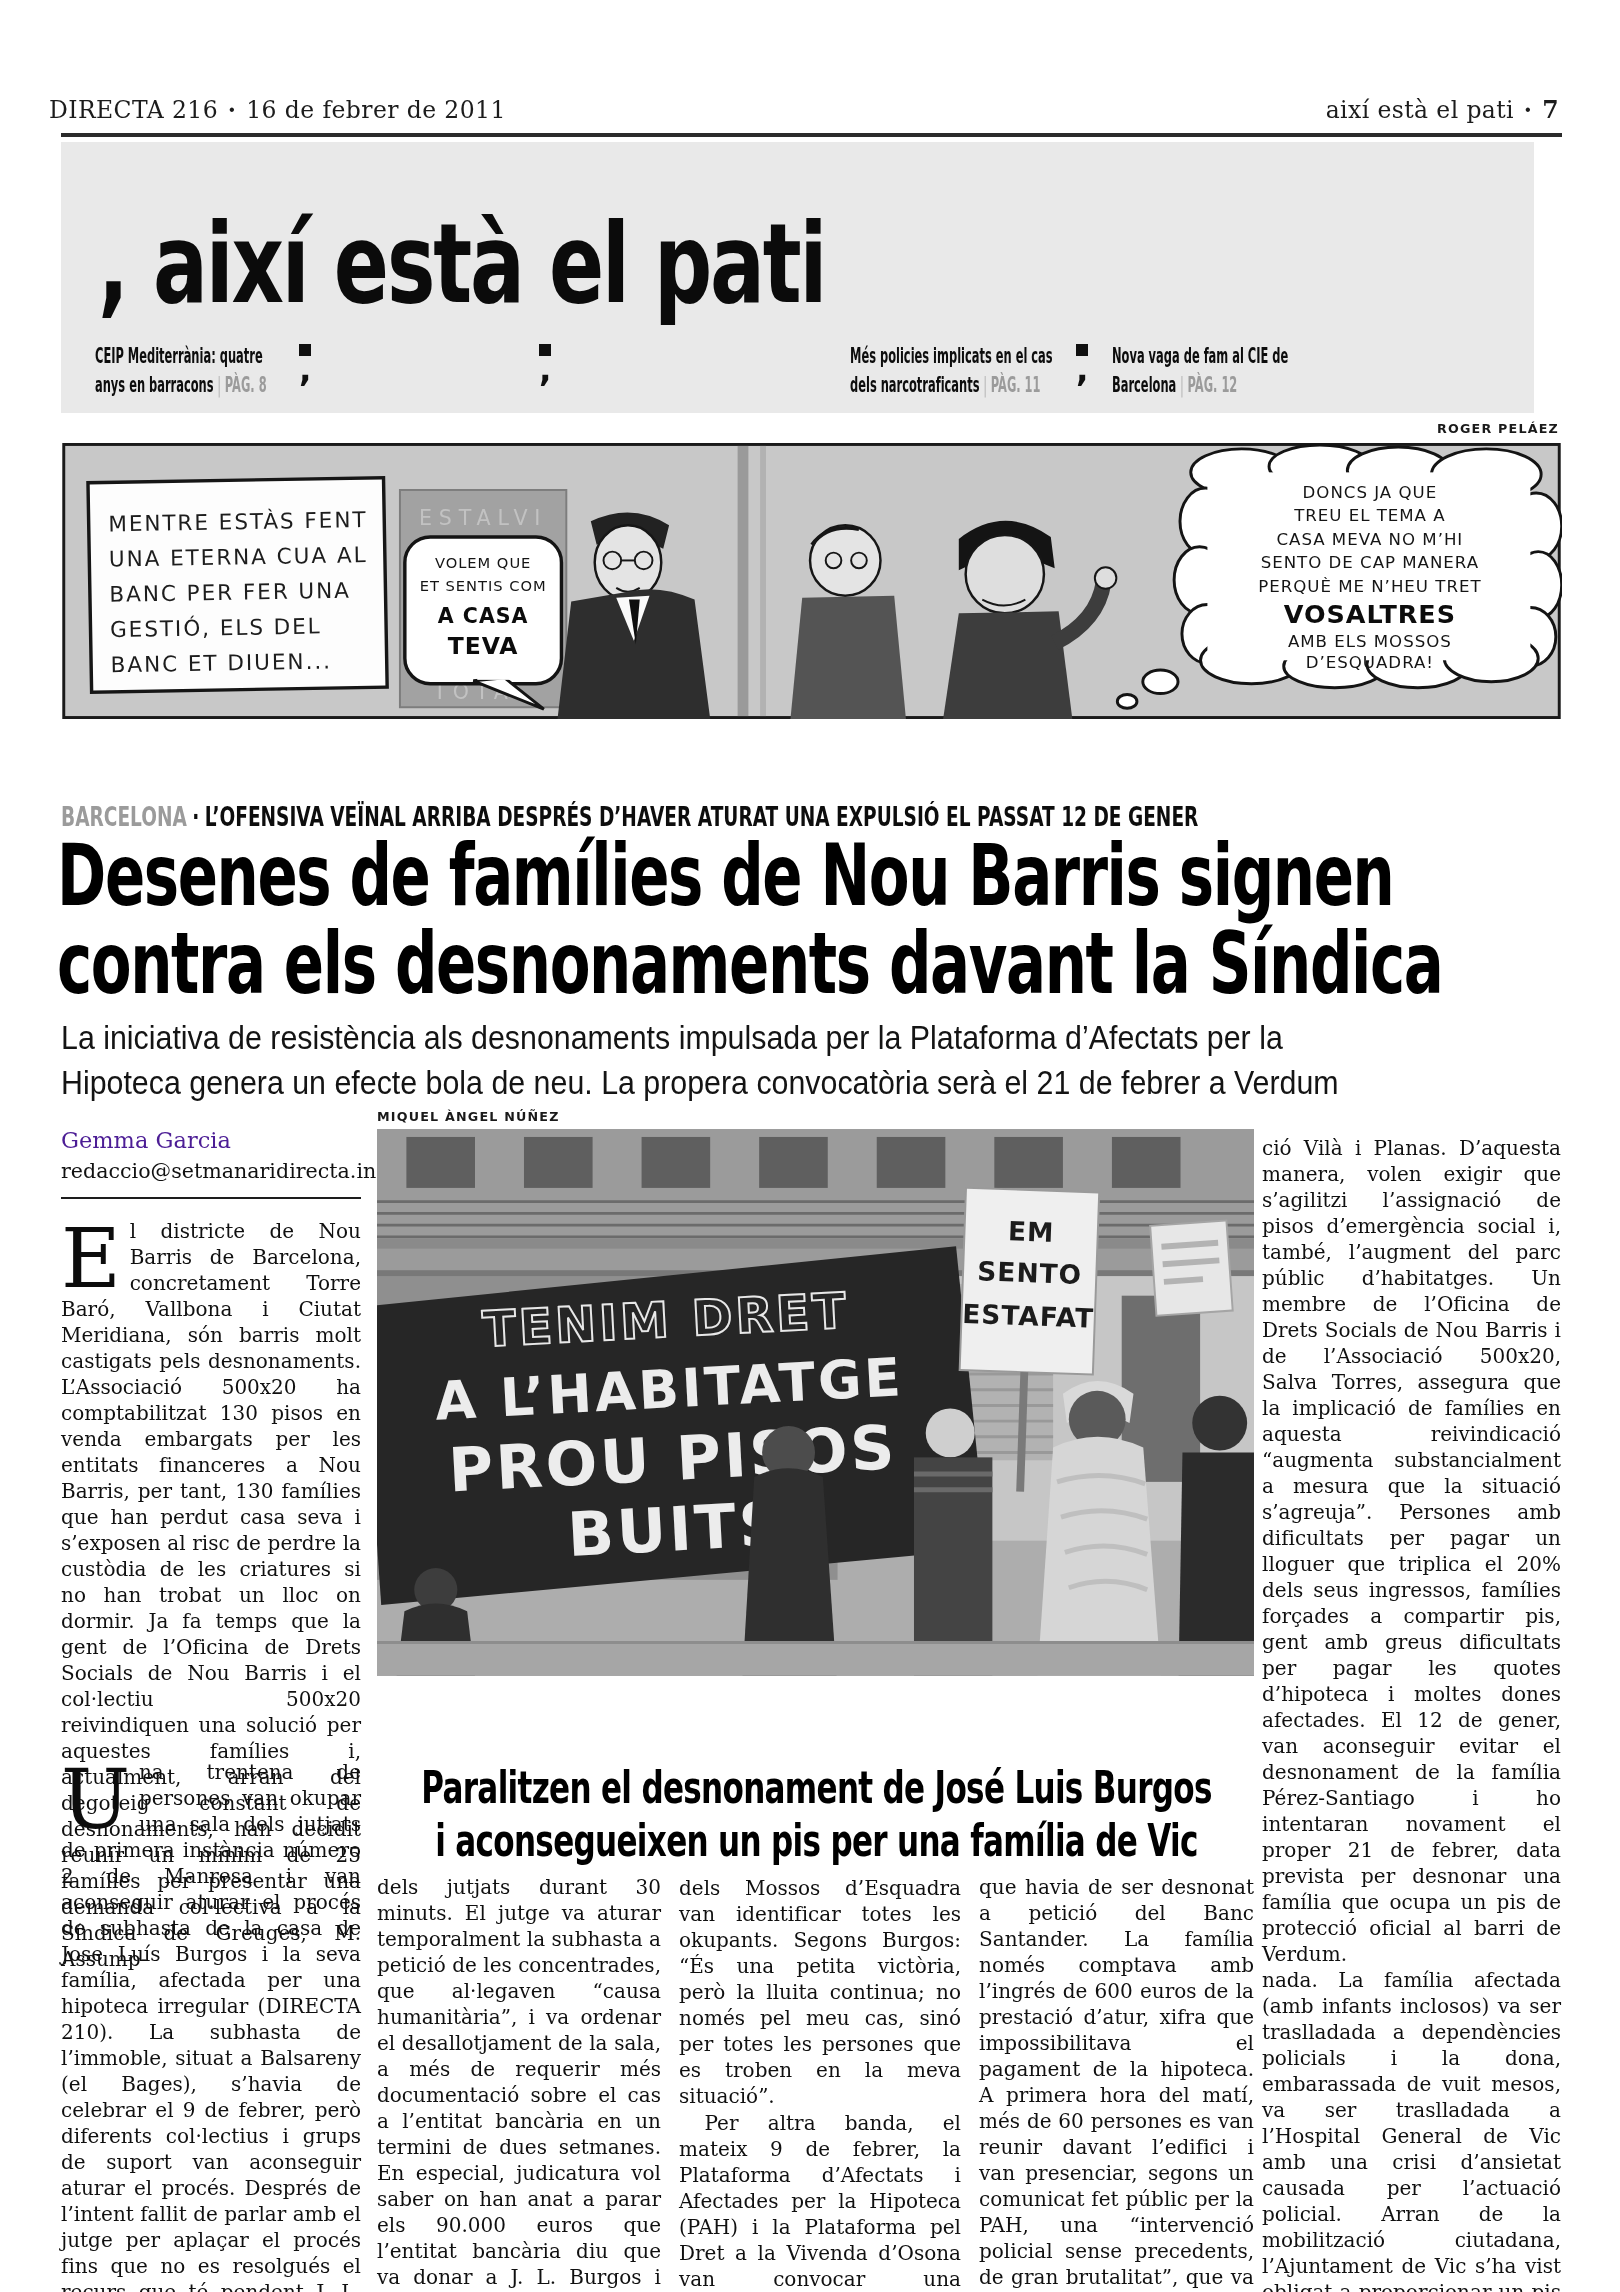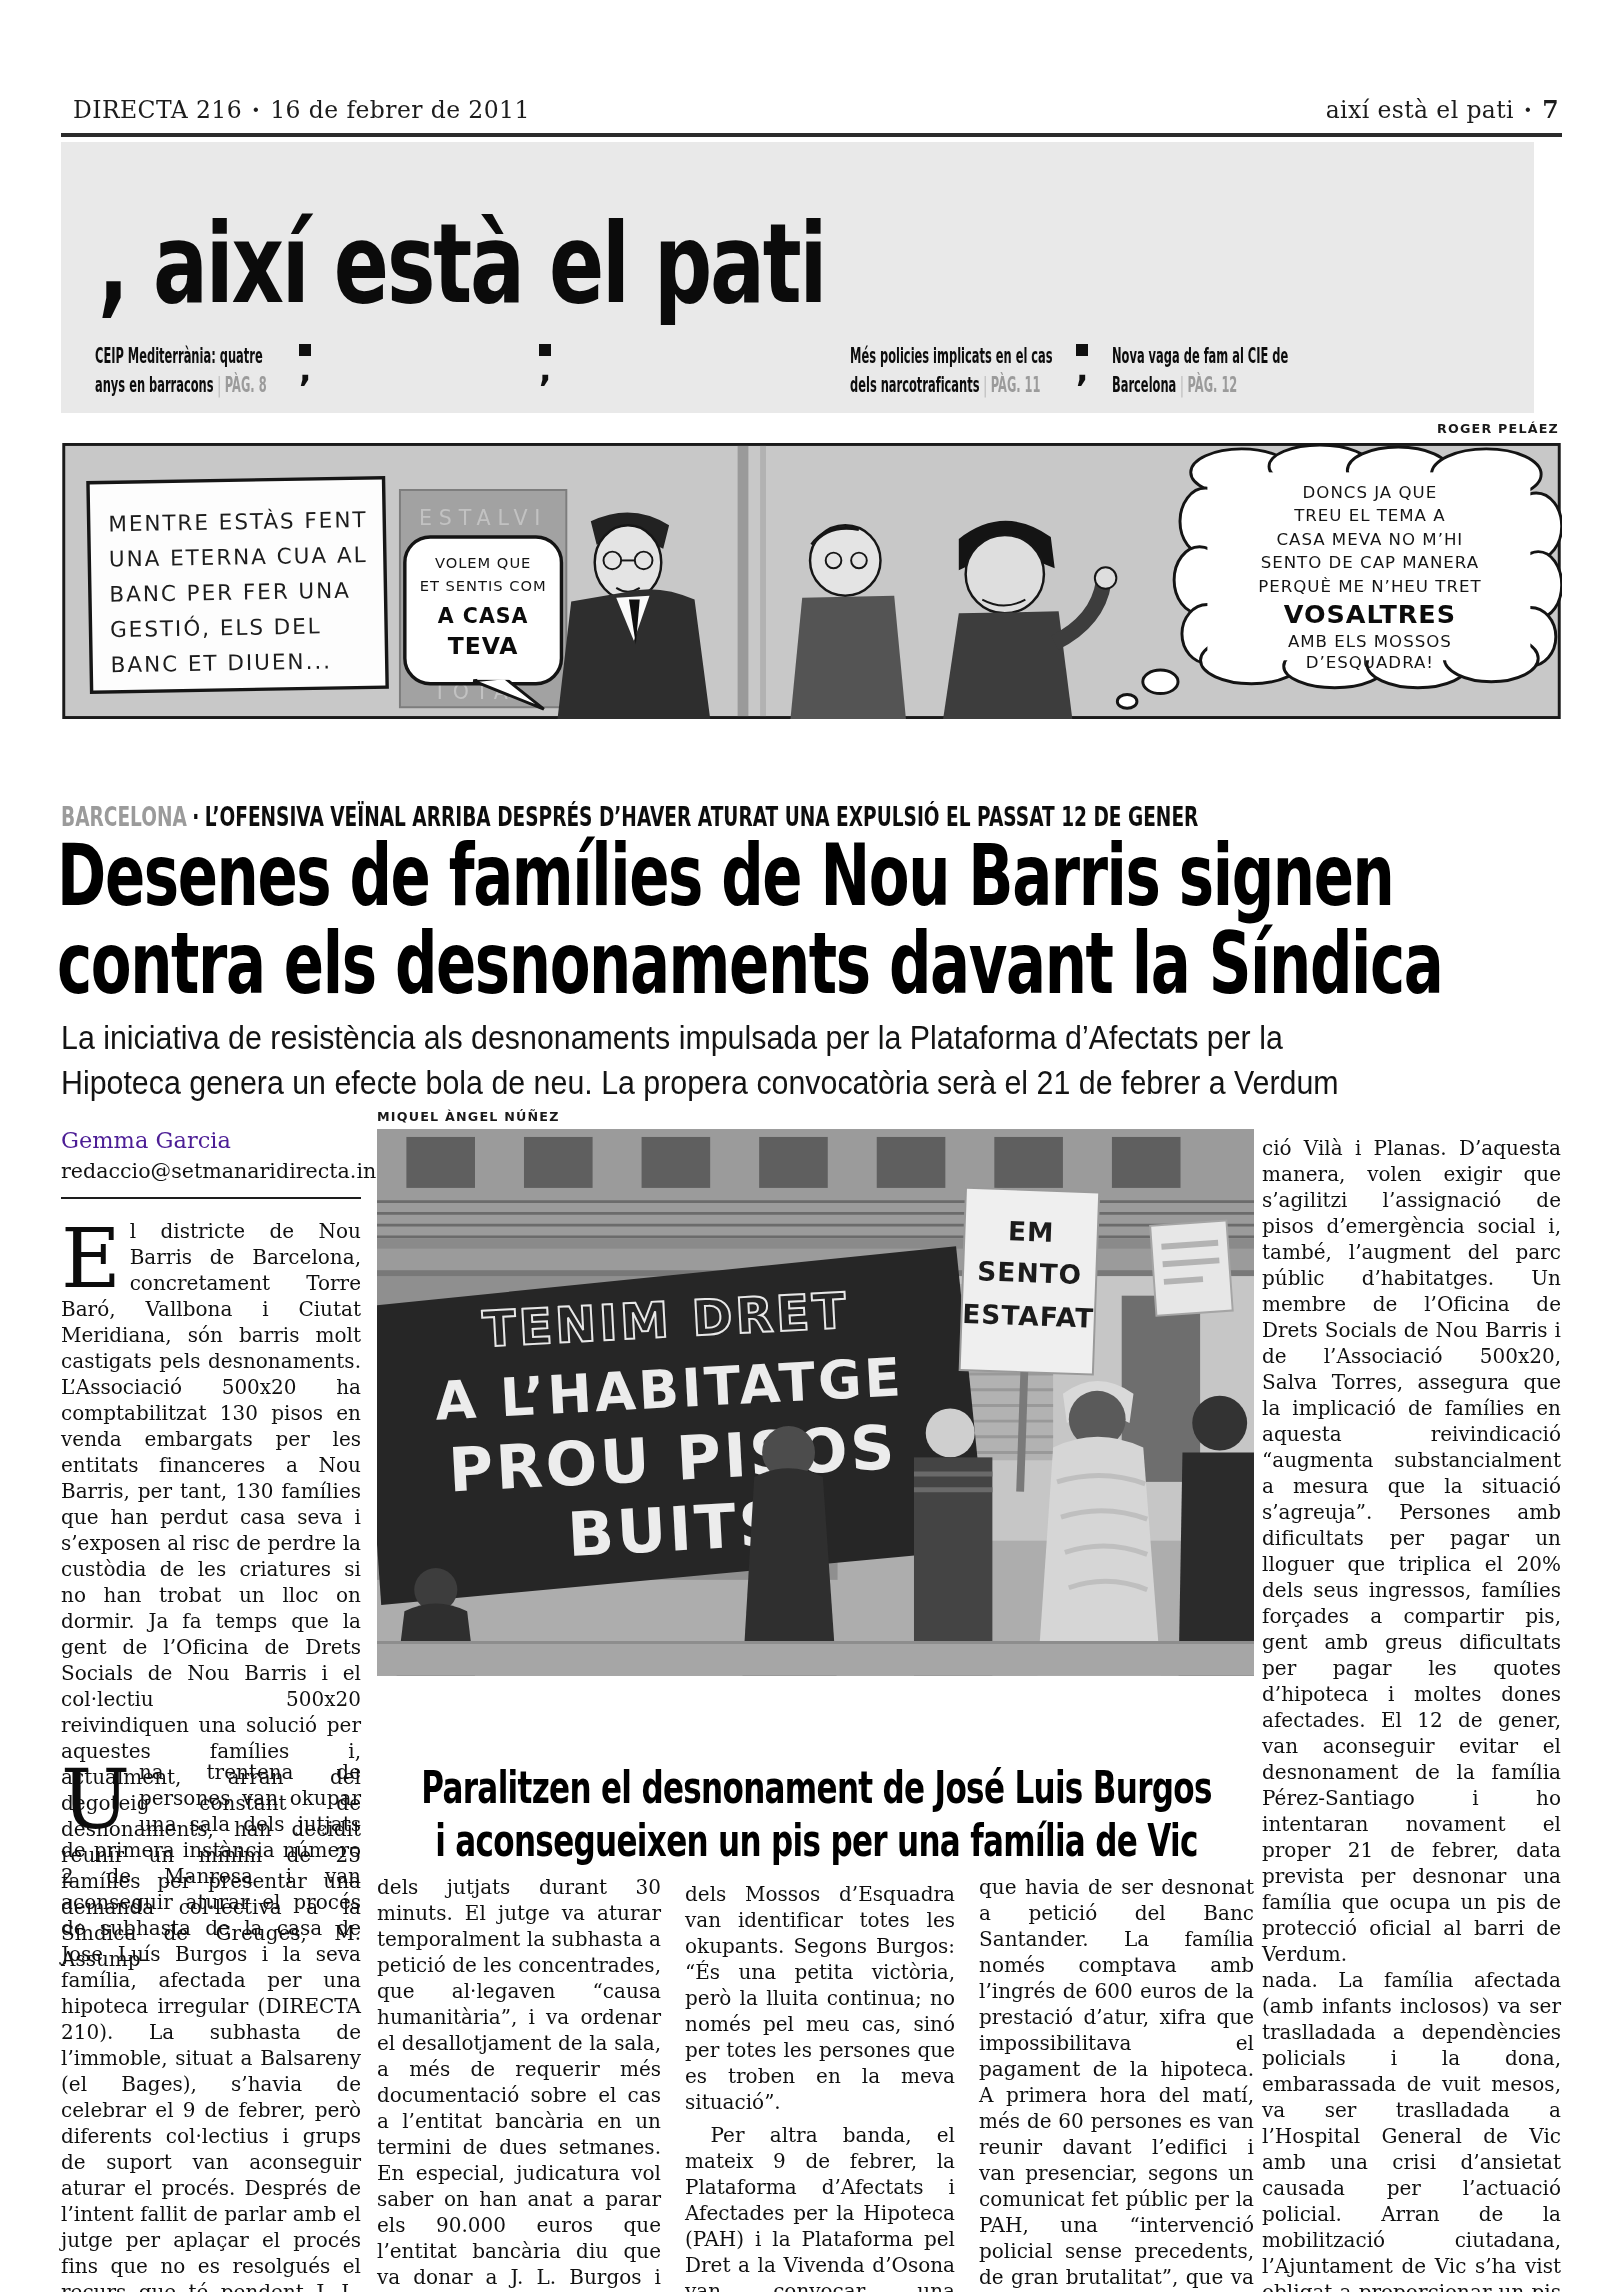--- a/index.html
+++ b/index.html
@@ -1,21 +1,21 @@
 <!DOCTYPE html>
 <html lang="ca"><head>
 <meta charset="utf-8">
 <title>DIRECTA 216 — així està el pati</title>
 <style>
   html,body{margin:0;padding:0;background:#555;}
   #page{position:relative;width:1620px;height:2293px;background:#ffffff;margin:0 auto;
         overflow:hidden;font-family:"DejaVu Serif",serif;color:#111;}
   
   .mast{position:absolute;top:96px;font:23.5px "DejaVu Serif",serif;color:#1c1c1c;letter-spacing:0.4px;}
-  .mast-left{left:73px;}
+  .mast-left{left:49px;}
   .mast-right{right:61px;text-align:right;}
   .mast .dot{font-weight:bold;padding:0 9.8px;}
   .mast .pgno{font-weight:bold;}
   .top-rule{position:absolute;left:61px;top:133px;width:1501px;height:3.9px;background:#2b2b2b;}
   
   .banner{position:absolute;left:61px;top:142px;width:1473px;height:271px;background:#e9e9e9;}
   .banner-title{position:absolute;left:37px;top:71px;font:bold 110px/102px "DejaVu Sans",sans-serif;
                 letter-spacing:-2.9px;color:#0b0b0b;}
   .cx{display:inline-block;transform-origin:0 0;white-space:nowrap;}
   .cx74{transform:scaleX(.74);} .cx70{transform:scaleX(.70);} .cx69{transform:scaleX(.69);}
@@ -62,21 +62,21 @@
            font:bold 19.6px/25.5px "DejaVu Sans",sans-serif;color:#0d0d0d;}
   .ph-banner{font-family:"DejaVu Sans",sans-serif;font-weight:bold;letter-spacing:3px;}
   .ph-sign{font-family:"DejaVu Sans",sans-serif;font-weight:bold;font-size:27px;fill:#1c1c1c;letter-spacing:1px;}
   
   .headline2{position:absolute;left:377px;top:1761px;width:877px;}
   .headline2 .inner{display:block;width:1255px;margin-left:-188px;text-align:center;
                     transform:scaleX(.69);transform-origin:50% 0;
                     font:bold 45px/53px "DejaVu Sans",sans-serif;letter-spacing:-1px;color:#000;}
   .colA{position:absolute;left:377px;top:1874px;width:284px;}
   .colB{position:absolute;left:678px;top:1874px;width:284px;}
-  .colB p{margin:7px;}
+  .colB p{margin:1px;}
   .colB .ind{text-indent:25.5px;}
   .colC{position:absolute;left:979px;top:1874px;width:275px;}
 </style>
 </head>
 <body>
 
 <div id="page">
 
   <div class="mast mast-left">
     <span>DIRECTA 216</span><span class="dot">·</span><span>16 de febrer de 2011</span>

